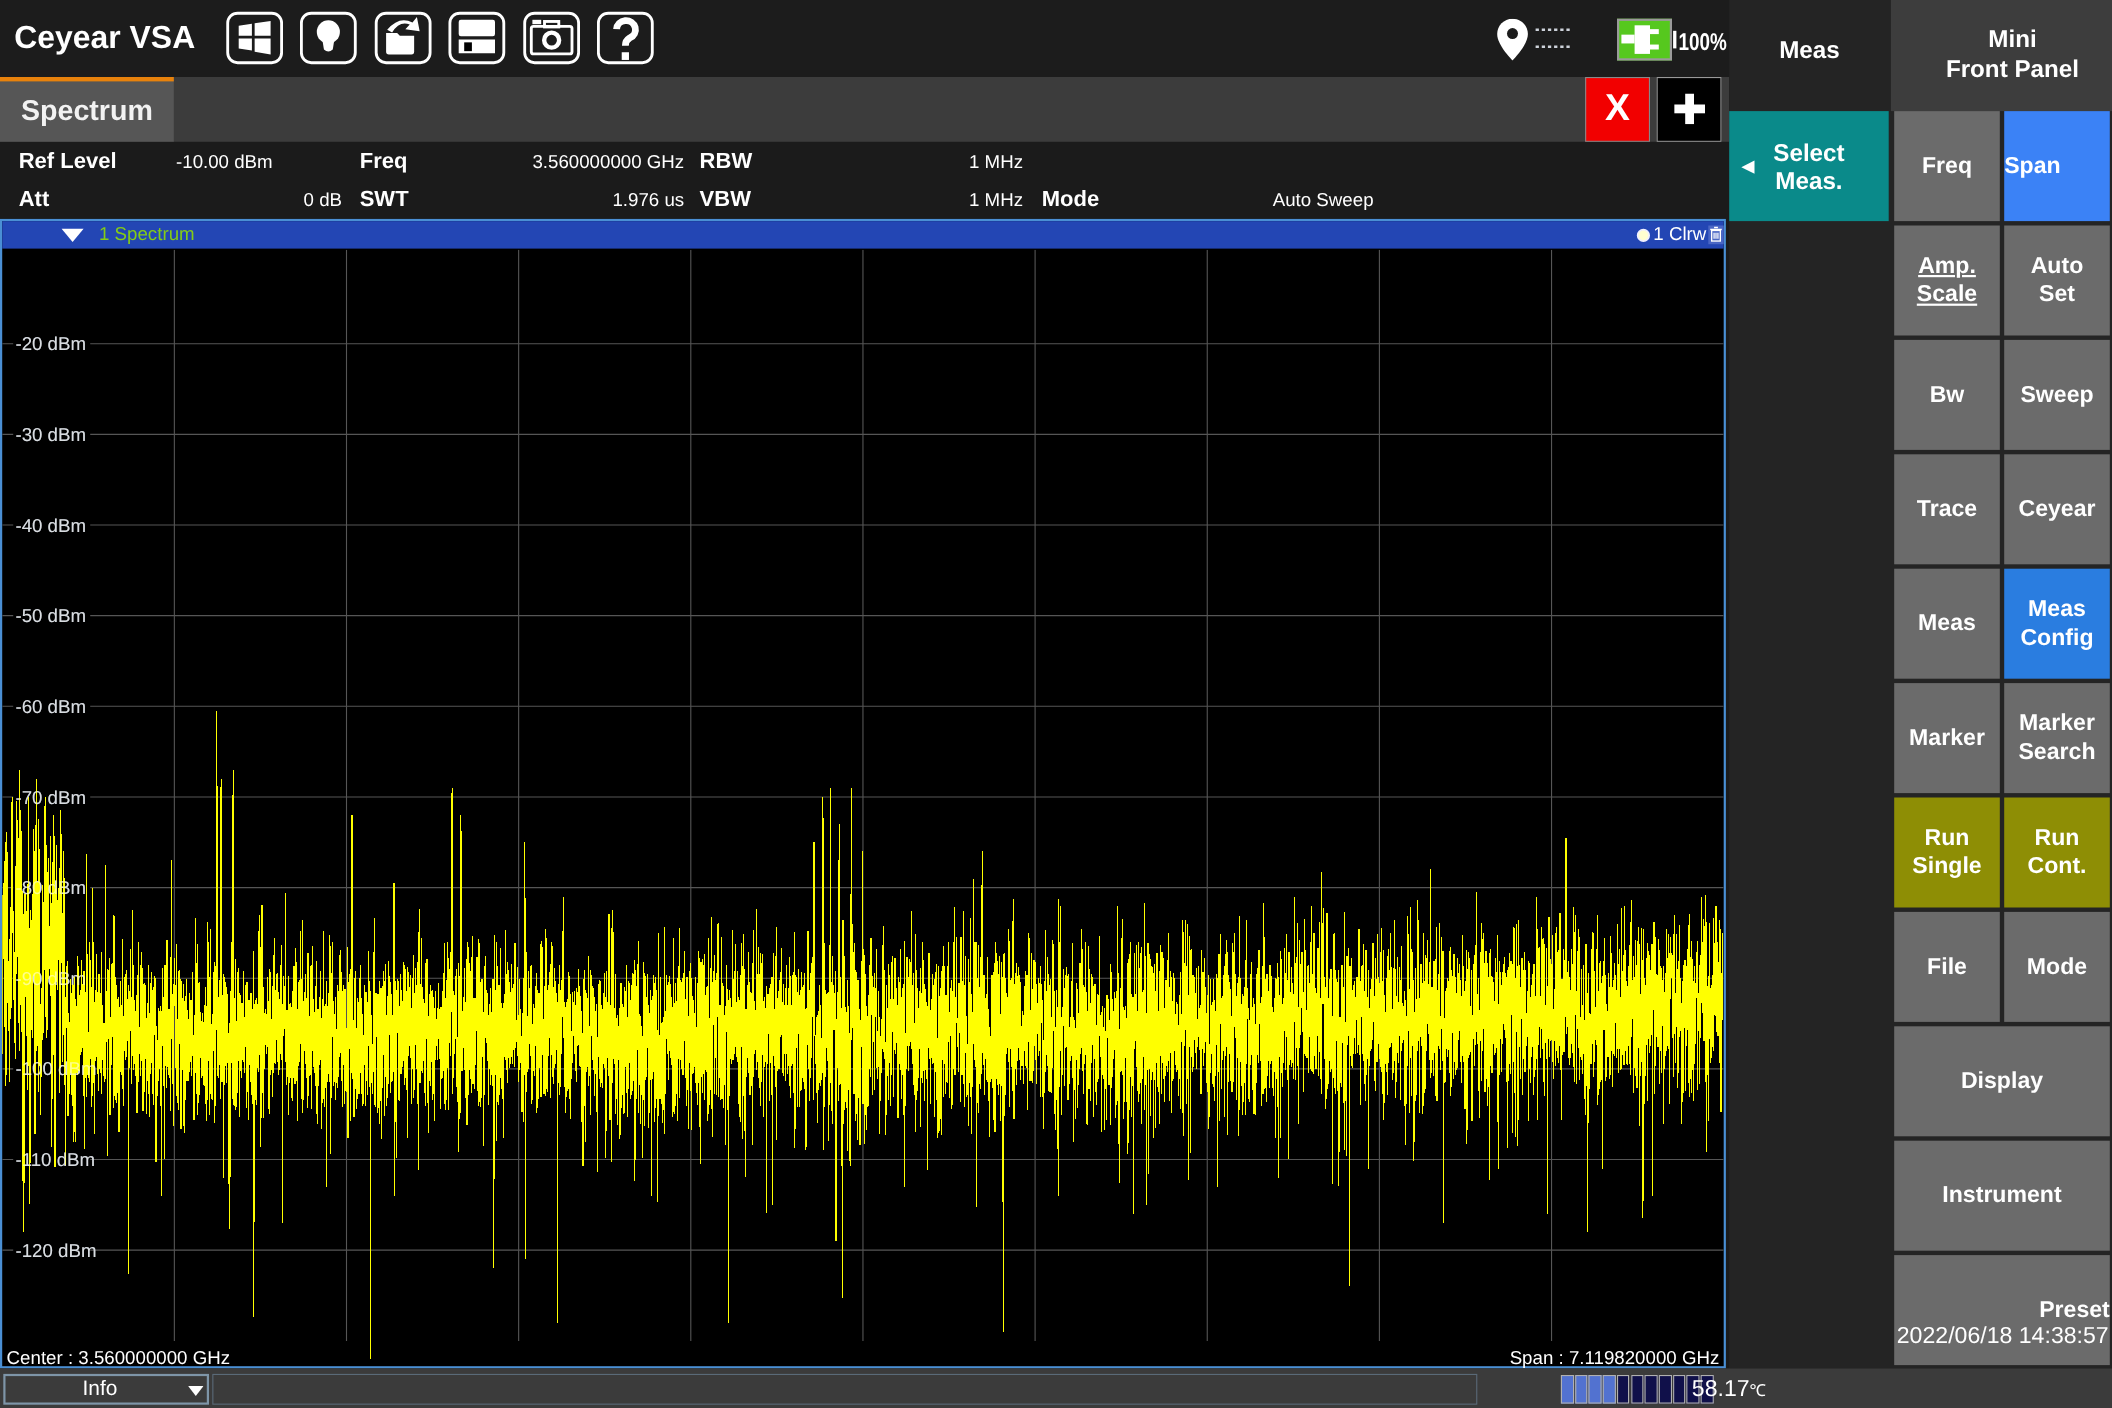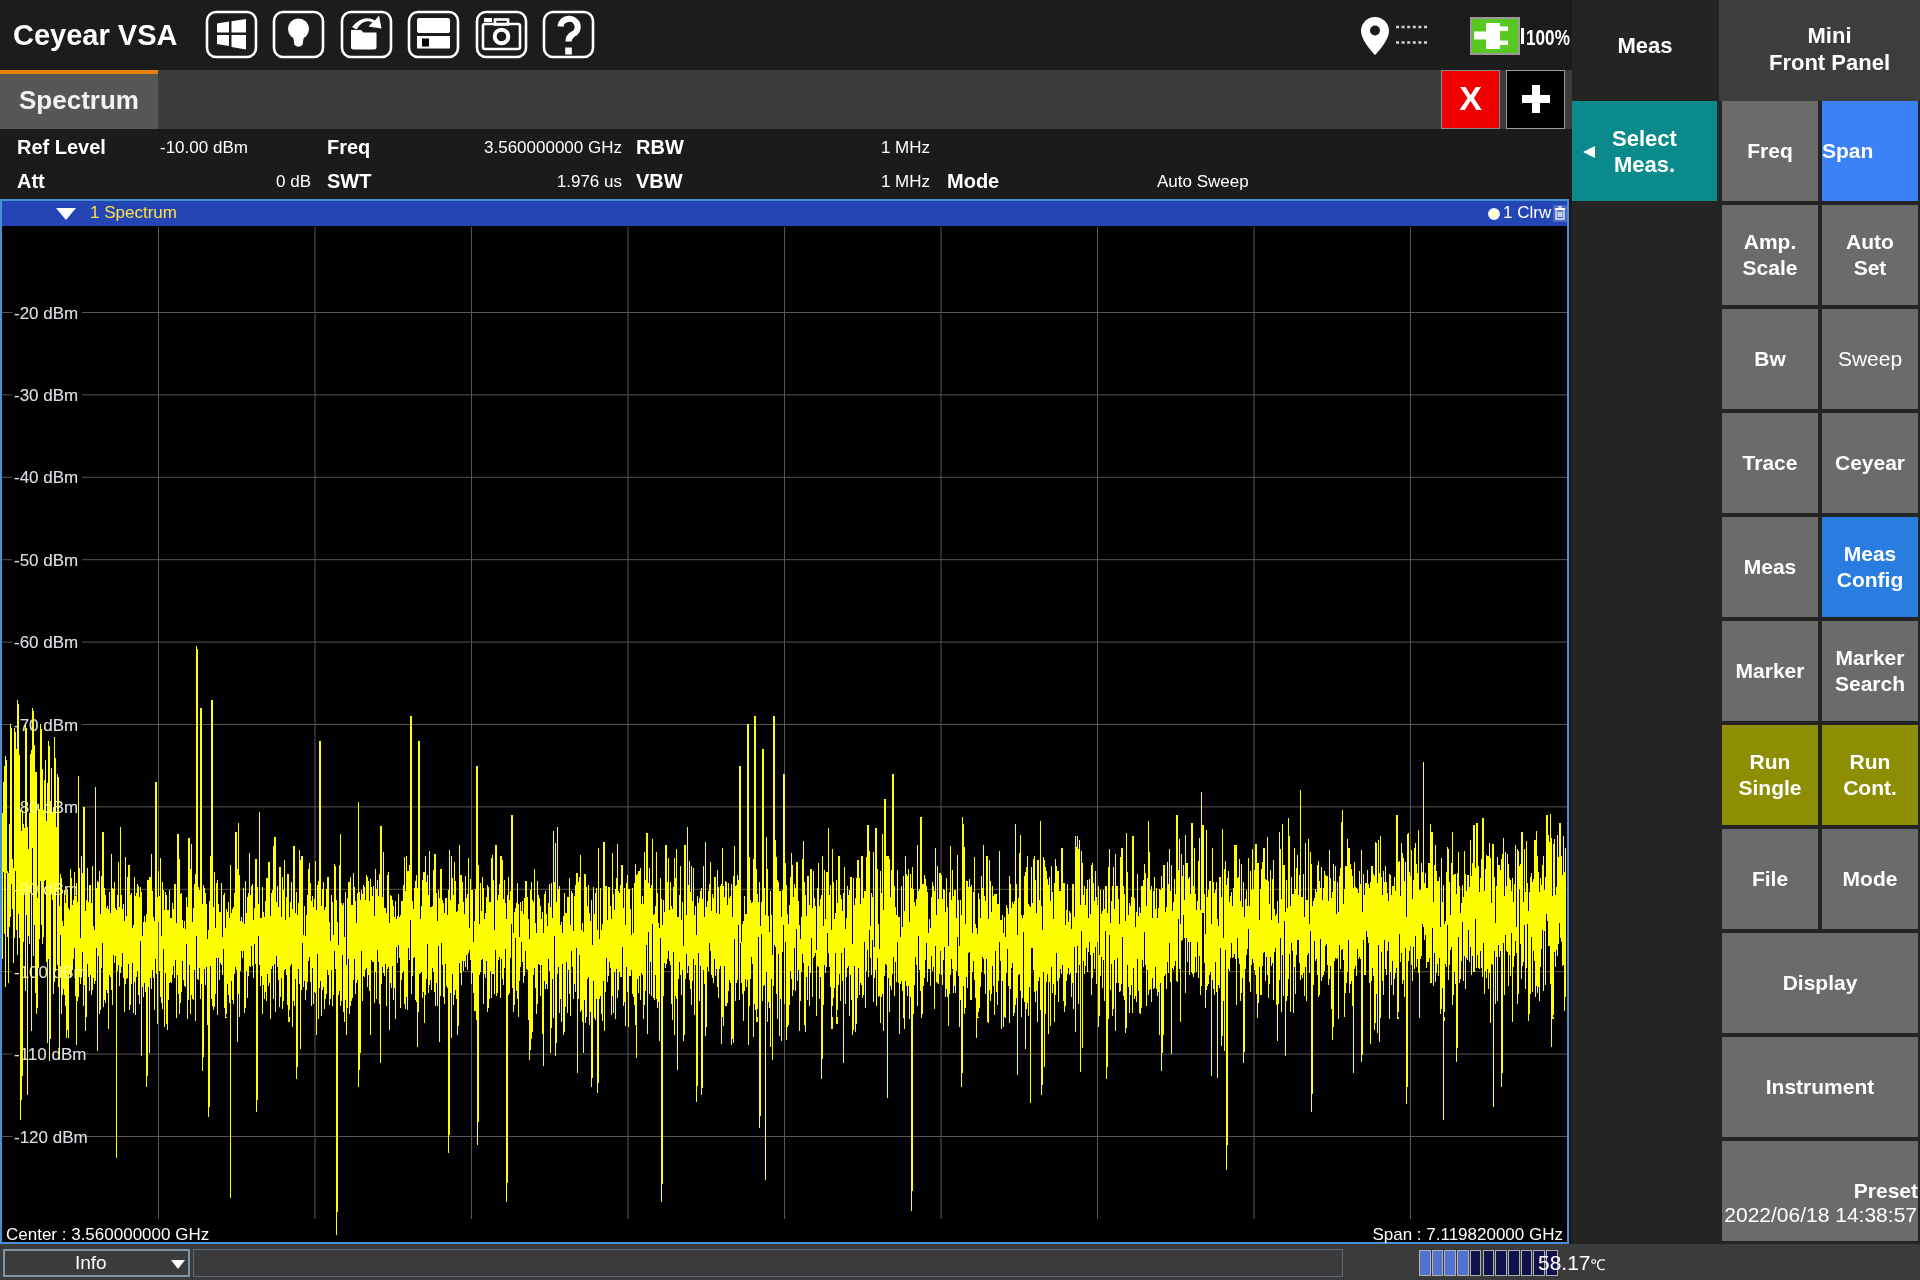--- a/index.html
+++ b/index.html
@@ -105,21 +105,21 @@
   <span class="abs" style="left:790px;top:9px;width:140px;text-align:right;color:#fff;font-size:17px;">1 MHz</span>
   <span class="abs" style="left:947px;top:7px;color:#fff;font-size:20px;font-weight:bold;">Mode</span>
   <span class="abs" style="left:1157px;top:9px;color:#fff;font-size:17px;">Auto Sweep</span>
 </div>
 
 <div class="abs" style="left:0;top:199px;width:1569px;height:1045px;border:2px solid #4a8fd4;background:#000;">
   <div class="abs" style="left:0;top:0;width:1565px;height:25px;background:#2346b4;">
     <svg class="abs" style="left:53px;top:6px;" width="22" height="14">
         <path d="M1,1 h20 l-10,12 Z" fill="#fff"></path>
       </svg>
-    <span class="abs" style="left:88px;top:2px;color:#fde047;font-size:17px;">1 Spectrum</span>
+    <span class="abs" style="left:88px;top:2px;color:#84cc16;font-size:17px;">1 Spectrum</span>
     <svg class="abs" style="left:1485px;top:6px;" width="14" height="14">
       <circle cx="7" cy="7" r="5.2" fill="#ffffd0" stroke="#f0f0ff" stroke-width="1.6"></circle>
     </svg>
     <span class="abs" style="left:1501px;top:2px;color:#fff;font-size:17px;">1 Clrw</span>
     <div class="abs" style="left:1551px;top:4px;width:14px;height:17px;background:#4a66c4;">
       <svg width="14" height="16" viewBox="0 0 16 18">
         <rect x="3.5" y="5" width="9" height="11" fill="none" stroke="#fff" stroke-width="1.4"></rect>
         <line x1="2" y1="4" x2="14" y2="4" stroke="#fff" stroke-width="1.6"></line>
         <line x1="6" y1="2" x2="10" y2="2" stroke="#fff" stroke-width="1.6"></line>
         <line x1="6" y1="7.5" x2="6" y2="13.5" stroke="#fff" stroke-width="1.3"></line>
@@ -194,24 +194,24 @@
 <div class="abs" style="left:1719px;top:22px;width:221px;text-align:center;color:#fff;font-size:22px;font-weight:bold;line-height:27px;">Mini<br>Front Panel</div>
 
 <div class="abs" style="left:1572px;top:101px;width:145px;height:100px;background:#0a8a8a;color:#fff;
      font-size:22px;font-weight:bold;text-align:center;line-height:26px;padding-top:25px;">Select<br>Meas.</div>
 <svg class="abs" style="left:1582px;top:145px;" width="14" height="14">
     <path d="M13,1 v12 l-12,-6 Z" fill="#fff"></path>
   </svg>
 
 <div class="abs" style="left:1722px;top:101px;width:96px;height:100px;background:#6b6b6b;color:#fff;font-size:21px;font-weight:bold;text-align:center;line-height:26px;padding-top:37px;">Freq</div>
 <div class="abs" style="left:1822px;top:101px;width:96px;height:100px;background:#3b82f6;color:#fff;font-size:21px;font-weight:bold;text-align:left;line-height:26px;padding-top:37px;">Span</div>
-<div class="abs" style="left:1722px;top:205px;width:96px;height:100px;background:#6b6b6b;color:#fff;font-size:21px;font-weight:bold;text-align:center;line-height:26px;padding-top:24px;">Amp.<br>Scale</div>
+<div class="abs" style="left:1722px;top:205px;width:96px;height:100px;background:#6b6b6b;color:#fff;font-size:21px;font-weight:bold;text-align:center;line-height:26px;padding-top:24px;text-decoration:underline;">Amp.<br>Scale</div>
 <div class="abs" style="left:1822px;top:205px;width:96px;height:100px;background:#6b6b6b;color:#fff;font-size:21px;font-weight:bold;text-align:center;line-height:26px;padding-top:24px;">Auto<br>Set</div>
 <div class="abs" style="left:1722px;top:309px;width:96px;height:100px;background:#6b6b6b;color:#fff;font-size:21px;font-weight:bold;text-align:center;line-height:26px;padding-top:37px;">Bw</div>
-<div class="abs" style="left:1822px;top:309px;width:96px;height:100px;background:#6b6b6b;color:#fff;font-size:21px;font-weight:normal;text-align:center;line-height:26px;padding-top:37px;">Sweep</div>
+<div class="abs" style="left:1822px;top:309px;width:96px;height:100px;background:#6b6b6b;color:#fff;font-size:21px;font-weight:bold;text-align:center;line-height:26px;padding-top:37px;">Sweep</div>
 <div class="abs" style="left:1722px;top:413px;width:96px;height:100px;background:#6b6b6b;color:#fff;font-size:21px;font-weight:bold;text-align:center;line-height:26px;padding-top:37px;">Trace</div>
 <div class="abs" style="left:1822px;top:413px;width:96px;height:100px;background:#6b6b6b;color:#fff;font-size:21px;font-weight:bold;text-align:center;line-height:26px;padding-top:37px;">Ceyear</div>
 <div class="abs" style="left:1722px;top:517px;width:96px;height:100px;background:#6b6b6b;color:#fff;font-size:21px;font-weight:bold;text-align:center;line-height:26px;padding-top:37px;">Meas</div>
 <div class="abs" style="left:1822px;top:517px;width:96px;height:100px;background:#2a7de0;color:#fff;font-size:21px;font-weight:bold;text-align:center;line-height:26px;padding-top:24px;">Meas<br>Config</div>
 <div class="abs" style="left:1722px;top:621px;width:96px;height:100px;background:#6b6b6b;color:#fff;font-size:21px;font-weight:bold;text-align:center;line-height:26px;padding-top:37px;">Marker</div>
 <div class="abs" style="left:1822px;top:621px;width:96px;height:100px;background:#6b6b6b;color:#fff;font-size:21px;font-weight:bold;text-align:center;line-height:26px;padding-top:24px;">Marker<br>Search</div>
 <div class="abs" style="left:1722px;top:725px;width:96px;height:100px;background:#8e8e05;color:#fff;font-size:21px;font-weight:bold;text-align:center;line-height:26px;padding-top:24px;">Run<br>Single</div>
 <div class="abs" style="left:1822px;top:725px;width:96px;height:100px;background:#8e8e05;color:#fff;font-size:21px;font-weight:bold;text-align:center;line-height:26px;padding-top:24px;">Run<br>Cont.</div>
 <div class="abs" style="left:1722px;top:829px;width:96px;height:100px;background:#6b6b6b;color:#fff;font-size:21px;font-weight:bold;text-align:center;line-height:26px;padding-top:37px;">File</div>
 <div class="abs" style="left:1822px;top:829px;width:96px;height:100px;background:#6b6b6b;color:#fff;font-size:21px;font-weight:bold;text-align:center;line-height:26px;padding-top:37px;">Mode</div>

